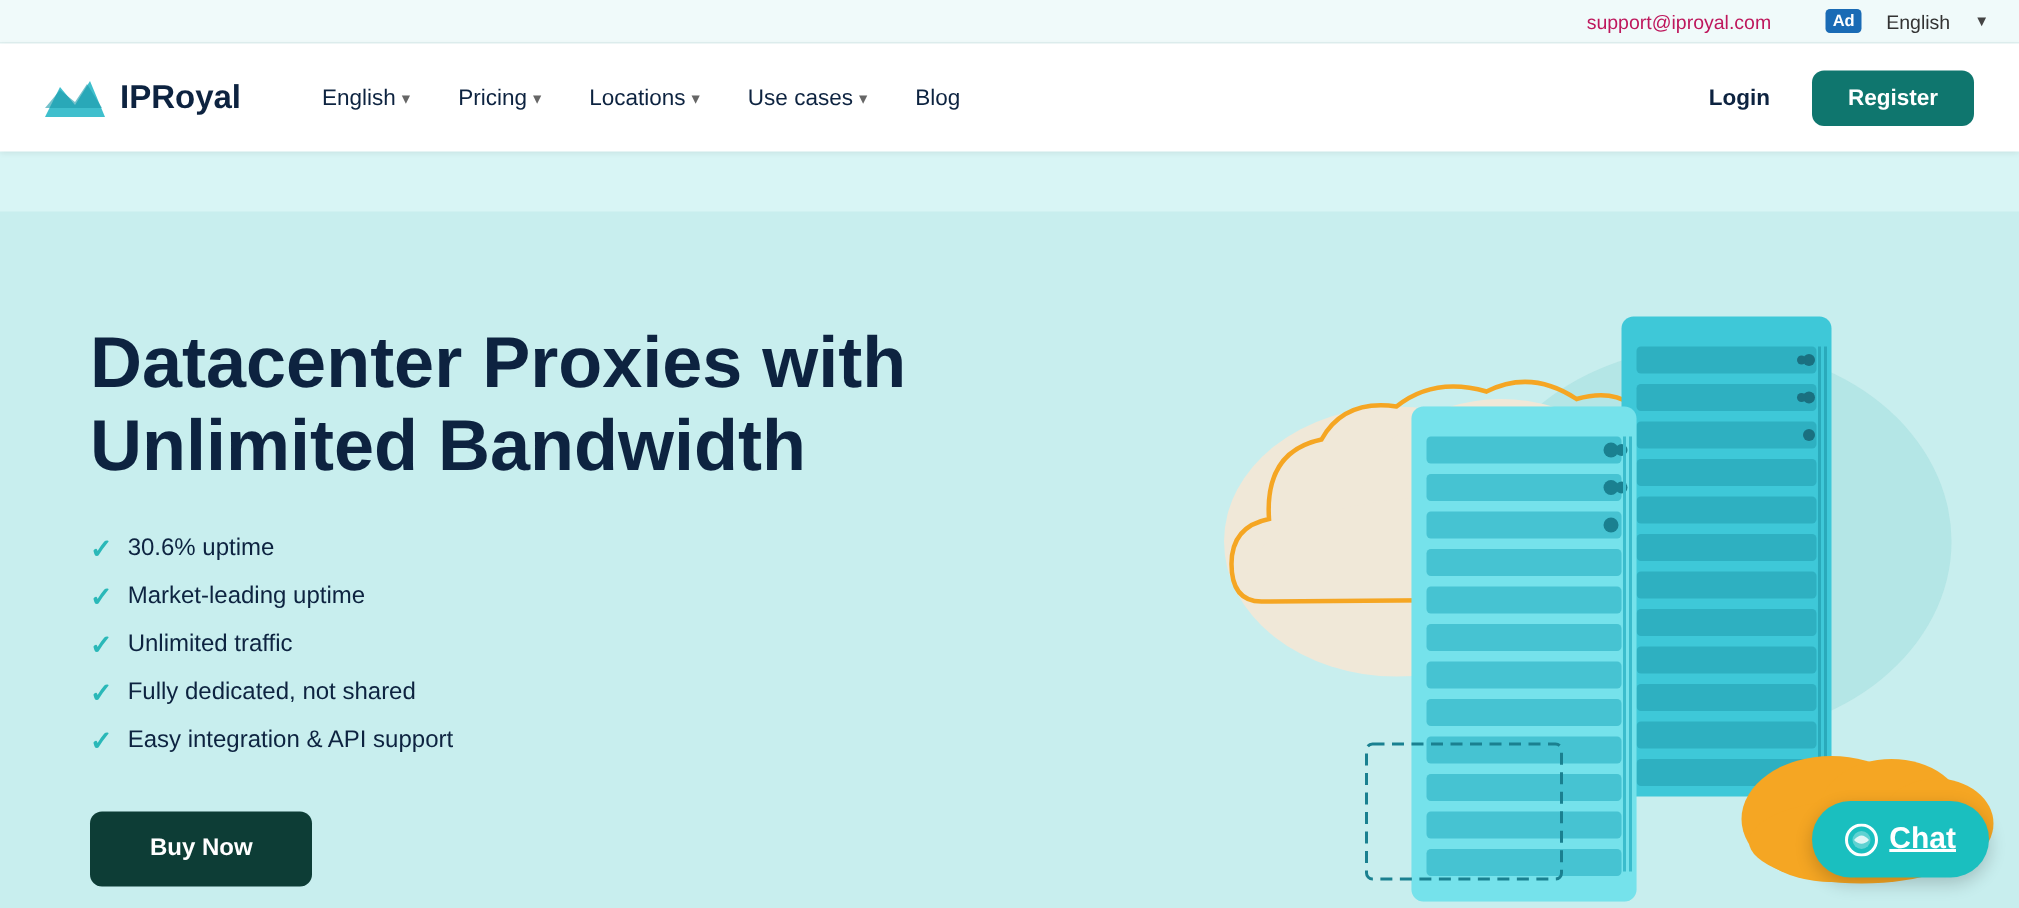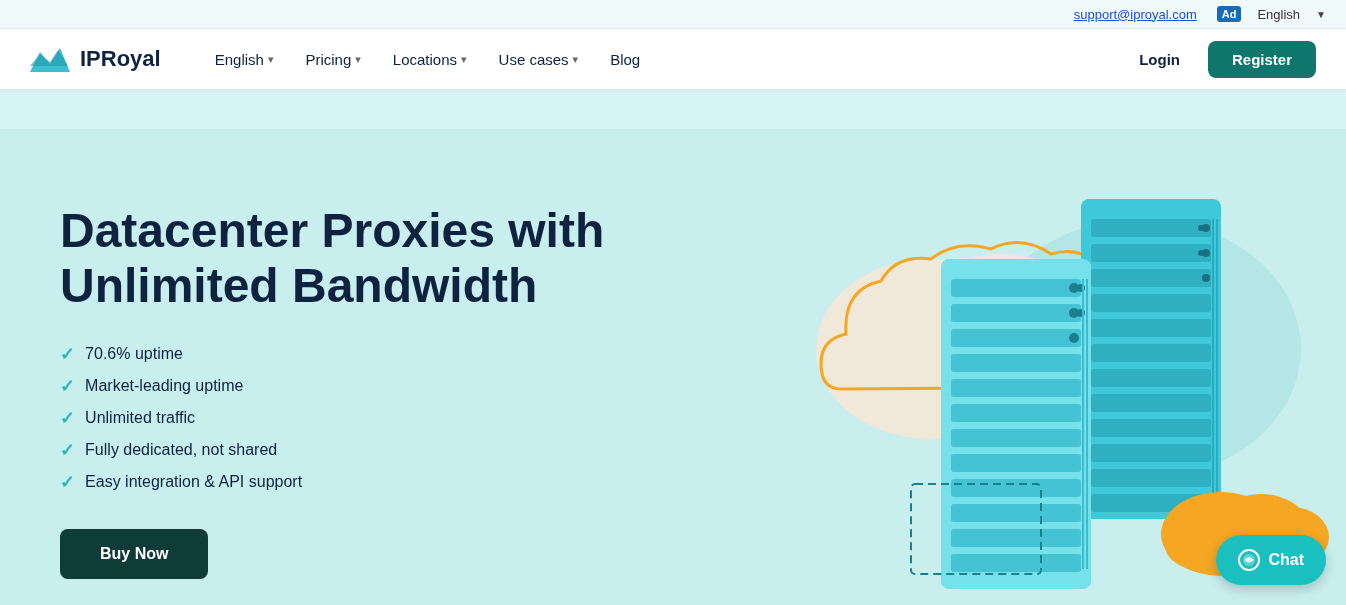--- a/index.html
+++ b/index.html
@@ -15,23 +15,22 @@
       background-color: #f0fafa;
       display: flex;
       justify-content: flex-end;
       align-items: center;
       padding: 6px 20px;
       font-size: 13px;
       color: #333;
       border-bottom: 1px solid #e0f0f0;
     }
     .top-bar-email {
-      margin-right: 20px;
-      color: #1d4ed8;
-      text-decoration: underline;
+      margin-right: 36px;
+      color: #be185d;
     }
     .lang-selector {
       display: flex;
       align-items: center;
       gap: 16px;
       cursor: pointer;
     }
     .lang-badge {
       background-color: #1a6bb5;
       color: white;
@@ -44,21 +43,21 @@
       font-size: 10px;
       color: #444;
     }
 
     
     .navbar {
       background-color: #ffffff;
       display: flex;
       align-items: center;
       padding: 0 30px;
-      height: 60px;
+      height: 72px;
       box-shadow: 0 1px 4px rgba(0,0,0,0.08);
     }
     .logo-area {
       display: flex;
       align-items: center;
       gap: 10px;
       margin-right: 40px;
       text-decoration: none;
     }
     .logo-icon {
@@ -185,25 +184,26 @@
       position: fixed;
       bottom: 20px;
       right: 20px;
       background-color: #1abfbf;
       color: white;
       border-radius: 50px;
       padding: 14px 22px;
       display: flex;
       align-items: center;
       gap: 8px;
-      font-size: 16px;
+      font-size: 20px;
       font-weight: 600;
       cursor: pointer;
       box-shadow: 0 4px 12px rgba(0,0,0,0.2);
       z-index: 100;
+      text-decoration: underline;
     }
     .chat-icon {
       width: 22px;
       height: 22px;
     }
 
     
     .illustration-svg {
       width: 620px;
       height: 490px;
@@ -262,21 +262,21 @@
 <section class="hero">
   <div class="hero-content">
     <h1 class="hero-title">
       <span>Datacenter Proxies with</span><br>
       <span>Unlimited Bandwidth</span>
     </h1>
 
     <ul class="hero-features">
       <li>
         <span class="check-icon">✓</span>
-        <span>70.6% uptime</span>
+        <span>30.6% uptime</span>
       </li>
       <li>
         <span class="check-icon">✓</span>
         <span>Market-leading uptime</span>
       </li>
       <li>
         <span class="check-icon">✓</span>
         <span>Unlimited traffic</span>
       </li>
       <li>

